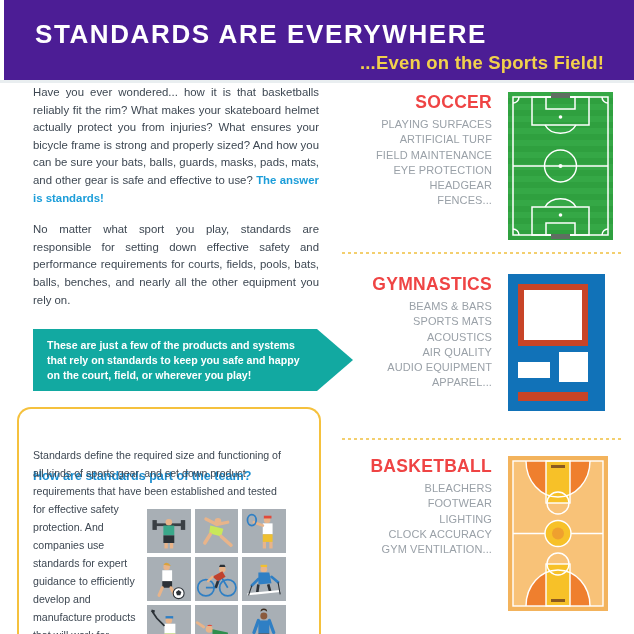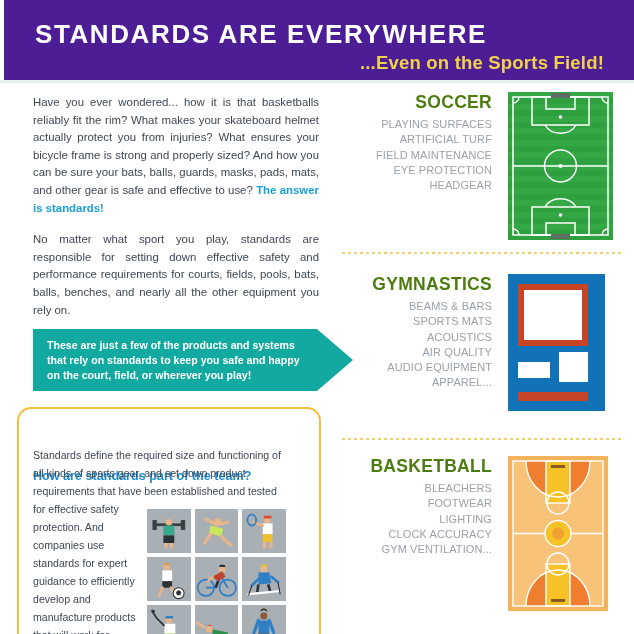--- a/index.html
+++ b/index.html
@@ -25,21 +25,21 @@
     position: absolute; right: 34px; top: 52px;
     font-size: 18.5px; font-weight: bold; color: #f2d14b;
     letter-spacing: .2px; white-space: nowrap;
   }
   .header-rule {
     position: absolute; left: 0; top: 80px; width: 634px; height: 3px;
     background: #e9eef0;
   }
 
   
-  .body-col { position: absolute; left: 33px; top: 94px; width: 286px; }
+  .body-col { position: absolute; left: 33px; top: 84px; width: 286px; }
   .para {
     font-size: 11.4px; line-height: 17.6px; color: #3d4752;
     text-align: justify; margin-bottom: 14px;
   }
   .para .accent { color: #1b9dd9; font-weight: bold; }
 
   
   .callout-wrap { position: absolute; left: 33px; top: 329px; width: 320px; height: 51px; }
   .callout {
     position: absolute; left: 0; top: 0; width: 320px; height: 62px;
@@ -77,21 +77,21 @@
     display: grid; grid-template-columns: repeat(3, 1fr);
     grid-template-rows: repeat(3, 1fr); gap: 4px;
   }
   .photo-cell { background: #a8afb5; position: relative; overflow: hidden; }
   .photo-cell svg { width: 100%; height: 100%; display: block; }
 
   
   .sport { position: absolute; left: 330px; width: 300px; }
   .sport-list { position: absolute; left: 0; top: 0; width: 162px; text-align: right; }
   .sport-title {
-    font-size: 17.5px; font-weight: bold; color: #4d7c0f;
+    font-size: 17.5px; font-weight: bold; color: #ef4444;
     letter-spacing: .3px; margin-bottom: 4px; white-space: nowrap;
   }
   .sport-item {
     font-size: 11px; color: #9aa1a8; line-height: 15.3px;
     letter-spacing: .1px; white-space: nowrap;
   }
   .sport-art { position: absolute; left: 178px; top: 0; }
 
   .divider {
     position: absolute; left: 342px; width: 282px; height: 2px;
@@ -240,20 +240,21 @@
   </div>
 
   <div class="sport" style="top:92px;">
     <div class="sport-list">
       <div class="sport-title">SOCCER</div>
       <div class="sport-item">PLAYING SURFACES</div>
       <div class="sport-item">ARTIFICIAL TURF</div>
       <div class="sport-item">FIELD MAINTENANCE</div>
       <div class="sport-item">EYE PROTECTION</div>
       <div class="sport-item">HEADGEAR</div>
+      <div class="sport-item">FENCES...</div>
     </div>
     <div class="sport-art">
       <svg width="105" height="148" viewBox="0 0 105 148">
         <rect x="0" y="0" width="105" height="148" fill="#2fa03f"></rect>
         <g fill="#35a846">
           <rect x="0" y="0" width="105" height="6"></rect>
             <rect x="0" y="12" width="105" height="6"></rect>
           <rect x="0" y="24" width="105" height="6"></rect>
             <rect x="0" y="36" width="105" height="6"></rect>
           <rect x="0" y="48" width="105" height="6"></rect>

